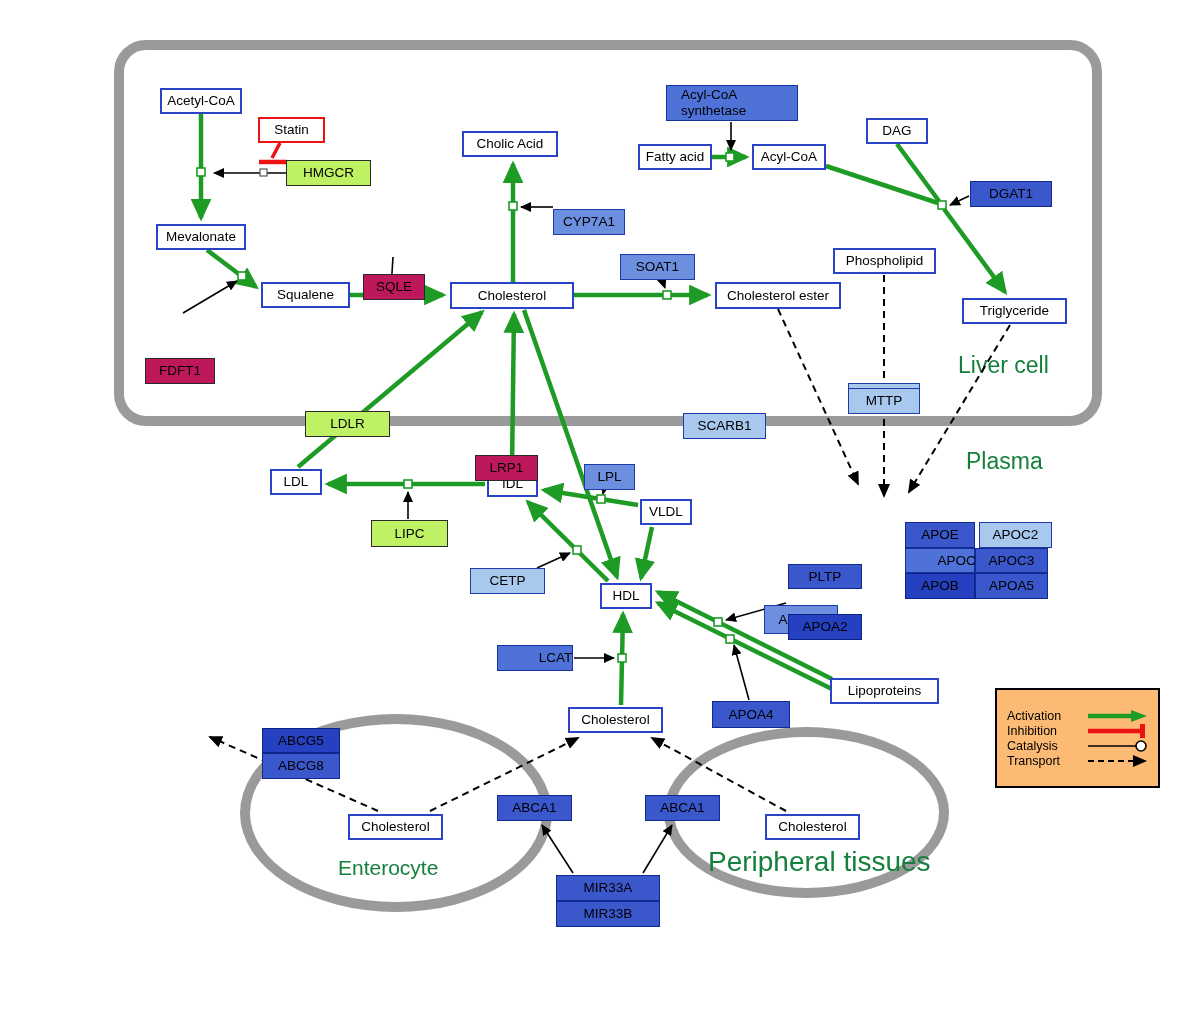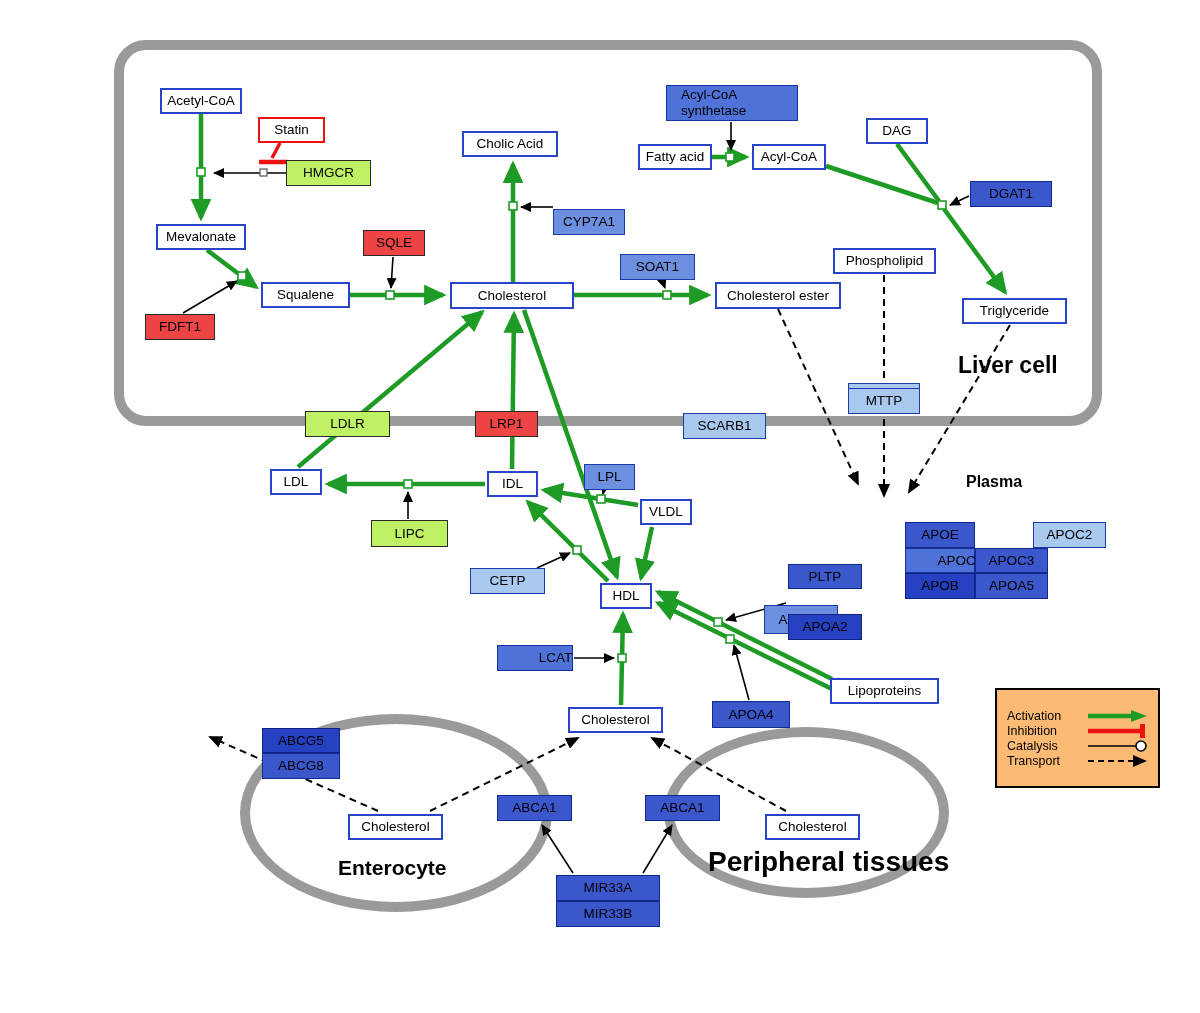--- a/index.html
+++ b/index.html
@@ -2,30 +2,30 @@
 <html><head>
 <meta charset="utf-8">
 <style>
   * { margin:0; padding:0; box-sizing:border-box; }
   html,body { background:#ffffff; font-family:"Liberation Sans", sans-serif; }
   .canvas { position:relative; width:1200px; height:1013px; background:#fff; overflow:hidden; }
 
   .compartment { position:absolute; border:10px solid #9a9a9a; background:transparent; z-index:0; }
   .liver { border-radius:32px; }
   .ellipse { border-radius:50%; }
-  .comp-label { position:absolute; color:#000000; font-weight:bold; z-index:1; white-space:nowrap; }
+  .comp-label { position:absolute; color:#15803d; font-weight:normal; z-index:1; white-space:nowrap; }
 
   svg.edges { position:absolute; left:0; top:0; z-index:2; }
 
   .node { position:absolute; display:flex; align-items:center; justify-content:center;
           text-align:left; font-size:13.5px; line-height:1.15; color:#000; z-index:3; }
   .metab      { background:#ffffff; border:2.5px solid #2944c6; }
   .statin-box { background:#ffffff; border:2.5px solid #ee1111; }
   .yellow     { background:#bef264; border:1.5px solid #2a2a2a; }
-  .paleyellow { background:#ef4444; border:1.5px solid #2a2a2a; }
+  .paleyellow { background:#be185d; border:1.5px solid #2a2a2a;margin-top:44px; }
   .b-light { background:#a9c8ee; border:1.5px solid #1d3ba8; }
   .b-med   { background:#6d8fdf; border:1.5px solid #1d3ba8;margin-top:16px; }
   .b-med2  { background:#4e72d8; border:1.5px solid #16309c;padding-left:41px; }
   .b-royal { background:#3a57cc; border:1.5px solid #122a90; }
   .b-dark  { background:#2540c0; border:1.5px solid #0e2384; }
   .wrap2 { padding:0 14px; }
 
   .legend { position:absolute; background:#fdba74; border:2px solid #000; z-index:4;
             padding:18px 10px; display:flex; flex-direction:column; justify-content:space-around; }
   .legend-row { display:flex; align-items:center; justify-content:space-between;
@@ -34,21 +34,21 @@
 </head>
 <body>
 
 <div class="canvas">
 
   <div class="compartment liver" style="left:114px;top:40px;width:988px;height:386px"></div>
   <div class="compartment ellipse" style="left:240px;top:714px;width:312px;height:198px"></div>
   <div class="compartment ellipse" style="left:664px;top:727px;width:285px;height:171px"></div>
 
   <div class="comp-label" style="left:958px;top:352px;font-size:23px">Liver cell</div>
-  <div class="comp-label" style="left:966px;top:473px;font-size:16px">Plasma</div>
+  <div class="comp-label" style="left:966px;top:448px;font-size:23px">Plasma</div>
   <div class="comp-label" style="left:338px;top:856px;font-size:21px">Enterocyte</div>
   <div class="comp-label" style="left:708px;top:846px;font-size:28px">Peripheral tissues</div>
 
   <svg class="edges" width="1200" height="1013">
     <defs>
       <marker id="ag" markerWidth="5" markerHeight="4.6" refX="4.2" refY="2.3" orient="auto">
         <polygon points="0 0, 5 2.3, 0 4.6" fill="#1d9b25"></polygon>
       </marker>
       <marker id="ab" markerUnits="userSpaceOnUse" markerWidth="11" markerHeight="10" refX="10" refY="5" orient="auto">
         <polygon points="0 0, 11 5, 0 10" fill="#000"></polygon>
@@ -168,21 +168,21 @@
   <div class="node b-light" style="left:683px;top:413px;width:83px;height:26px">SCARB1</div>
   <div class="node b-med" style="left:584px;top:448px;width:51px;height:26px">LPL</div>
   <div class="node b-light" style="left:470px;top:568px;width:75px;height:26px">CETP</div>
   <div class="node b-royal" style="left:788px;top:564px;width:74px;height:25px">PLTP</div>
   <div class="node b-med" style="left:764px;top:589px;width:74px;height:29px">APOA1</div>
   <div class="node b-dark" style="left:788px;top:614px;width:74px;height:26px">APOA2</div>
   <div class="node b-med2" style="left:497px;top:645px;width:76px;height:26px">LCAT</div>
   <div class="node b-royal" style="left:712px;top:701px;width:78px;height:27px">APOA4</div>
 
   <div class="node b-royal" style="left:905px;top:522px;width:70px;height:26px">APOE</div>
-  <div class="node b-light" style="left:1033px;top:522px;width:73px;height:26px">APOC2</div>
+  <div class="node b-light" style="left:979px;top:522px;width:73px;height:26px">APOC2</div>
   <div class="node b-med2" style="left:905px;top:548px;width:70px;height:25px">APOC1</div>
   <div class="node b-royal" style="left:975px;top:548px;width:73px;height:25px">APOC3</div>
   <div class="node b-dark" style="left:905px;top:573px;width:70px;height:26px">APOB</div>
   <div class="node b-royal" style="left:975px;top:573px;width:73px;height:26px">APOA5</div>
 
   <div class="node b-dark" style="left:262px;top:728px;width:78px;height:25px">ABCG5</div>
   <div class="node b-royal" style="left:262px;top:753px;width:78px;height:26px">ABCG8</div>
   <div class="node b-royal" style="left:497px;top:795px;width:75px;height:26px">ABCA1</div>
   <div class="node b-royal" style="left:645px;top:795px;width:75px;height:26px">ABCA1</div>
   <div class="node b-royal" style="left:556px;top:875px;width:104px;height:26px">MIR33A</div>

